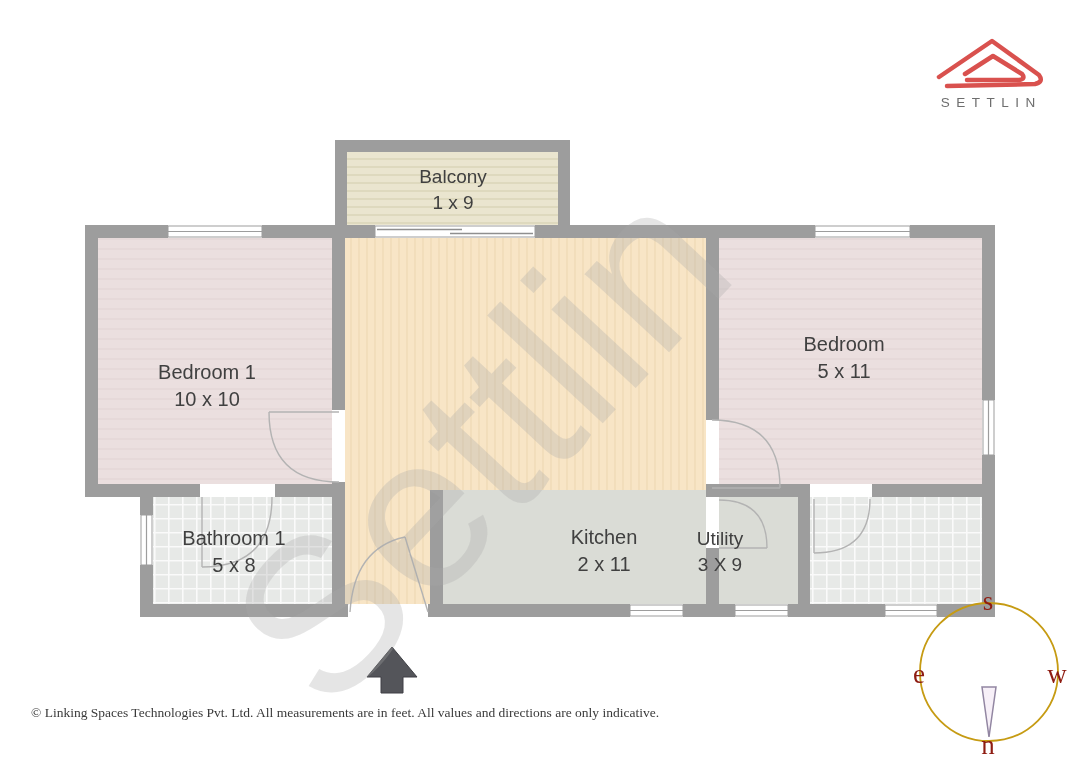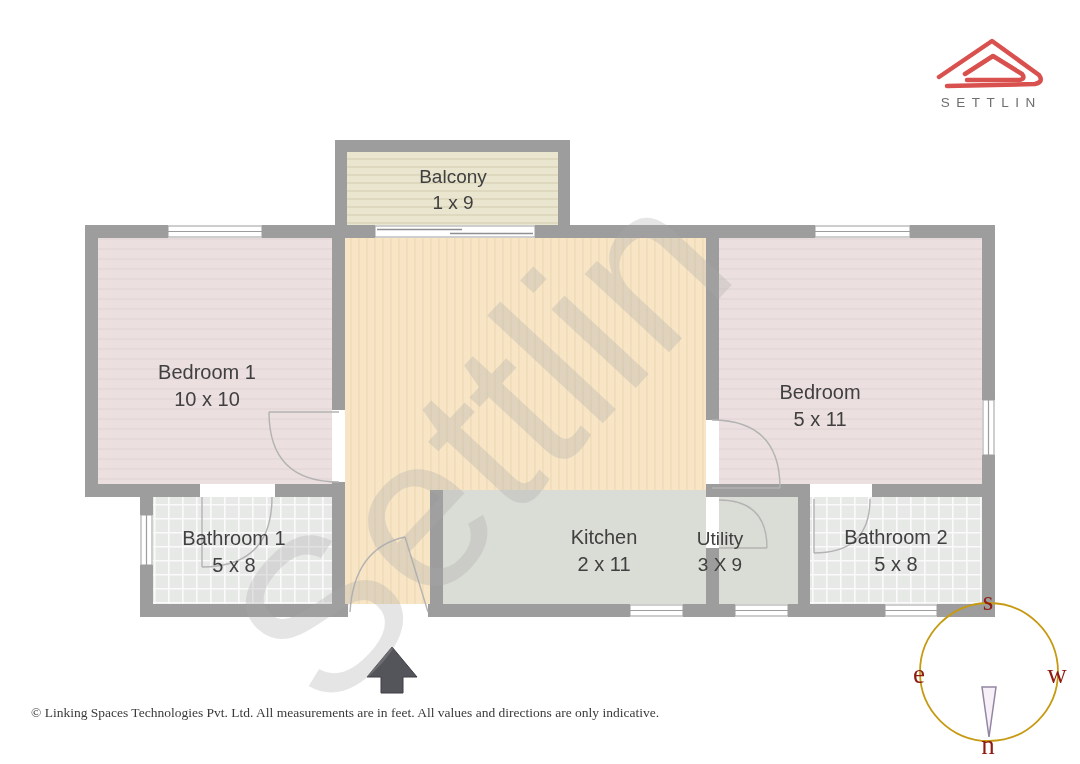--- a/index.html
+++ b/index.html
@@ -174,39 +174,35 @@
   <div id="watermark">Settlin</div>
 
   <div class="room-label small" style="left:453px;top:190px;">
     <span class="rname">Balcony</span>
     <span class="rdims">1 x 9</span>
   </div>
   <div class="room-label" style="left:199px;top:386px;margin-left:8px;">
     <span class="rname">Bedroom 1</span>
     <span class="rdims">10 x 10</span>
   </div>
-  <div class="room-label" style="left:820px;top:358px;margin-top:48px;">
+  <div class="room-label" style="left:844px;top:358px;">
     <span class="rname">Bedroom</span>
     <span class="rdims">5 x 11</span>
   </div>
   <div class="room-label" style="left:234px;top:552px;">
     <span class="rname">Bathroom 1</span>
     <span class="rdims">5 x 8</span>
   </div>
   <div class="room-label" style="left:604px;top:551px;">
     <span class="rname">Kitchen</span>
     <span class="rdims">2 x 11</span>
   </div>
   <div class="room-label small" style="left:720px;top:552px;">
     <span class="rname">Utility</span>
     <span class="rdims">3 X 9</span>
-  </div>
-  <div class="room-label" style="left:896px;top:551px;">
-    <span class="rname">Bathroom 2</span>
-    <span class="rdims">5 x 8</span>
   </div>
 
   <div class="compass-letter" style="left:988px;top:601px;">s</div>
   <div class="compass-letter" style="left:919px;top:674px;">e</div>
   <div class="compass-letter" style="left:1057px;top:674px;">w</div>
   <div class="compass-letter" style="left:988px;top:745px;">n</div>
 
   <div id="logo-text">SETTLIN</div>
 
   <div id="footer-note">© Linking Spaces Technologies Pvt. Ltd. All measurements are in feet. All values and directions are only indicative.</div>

